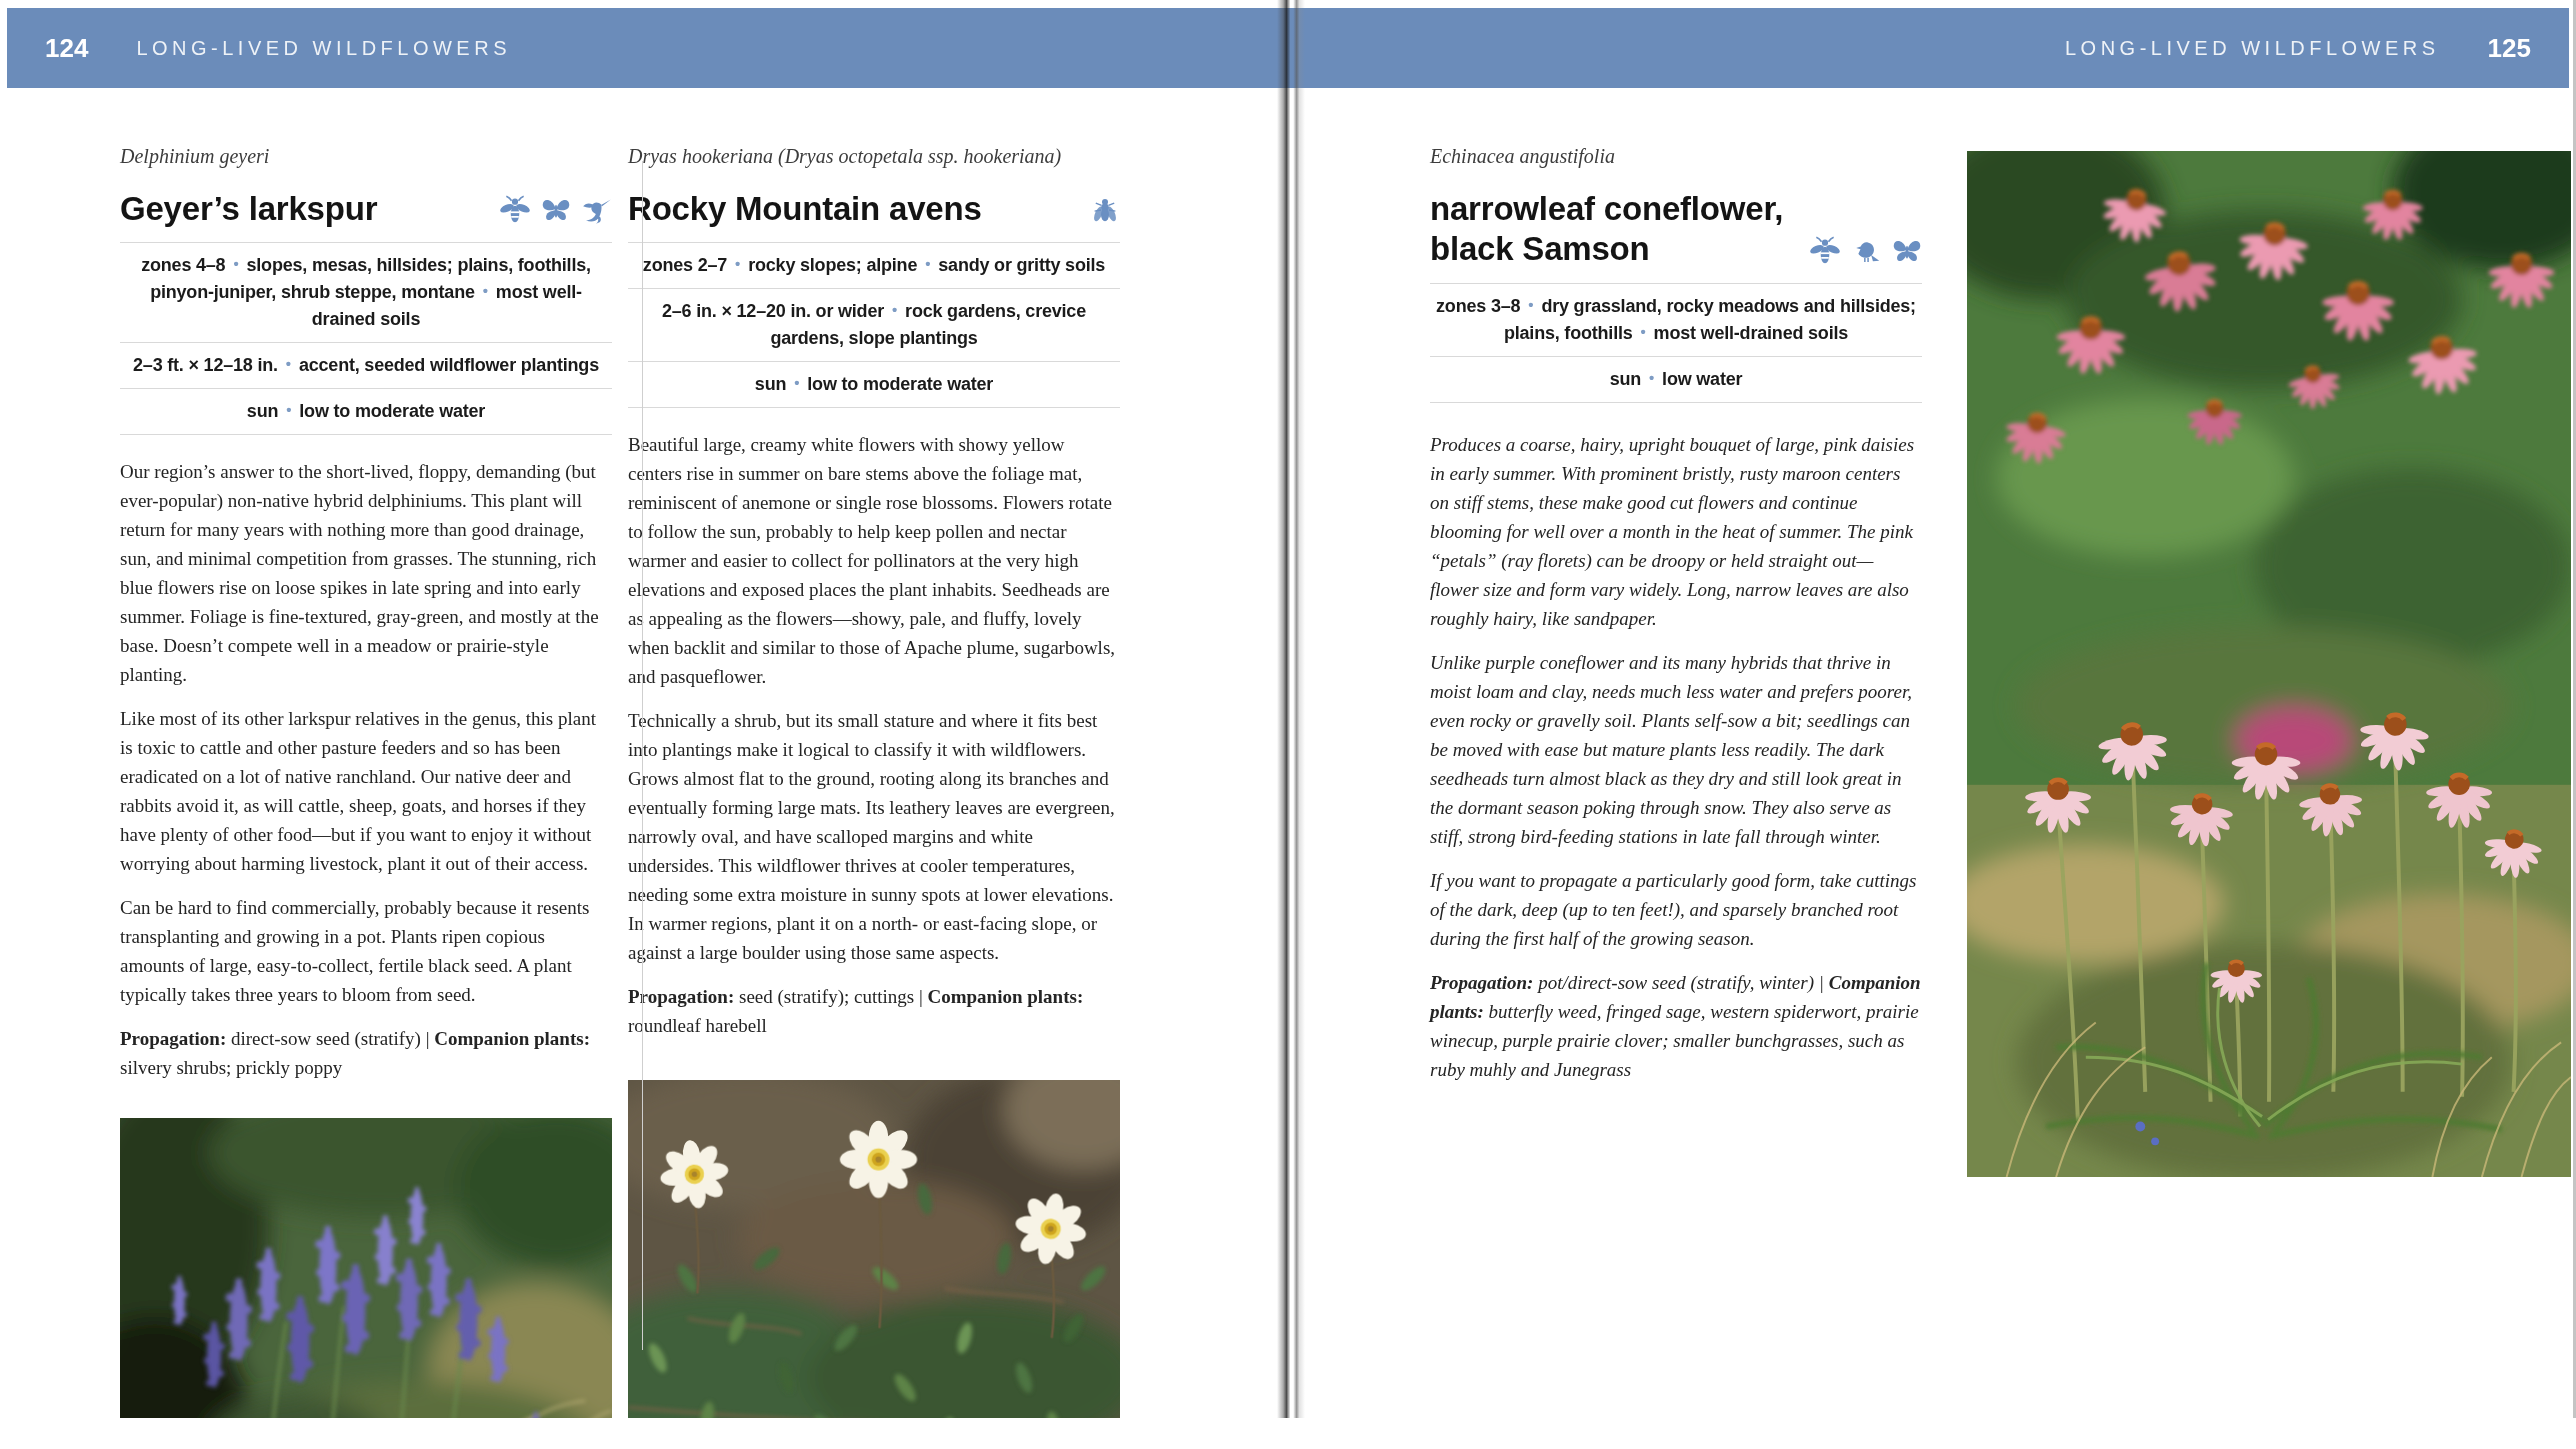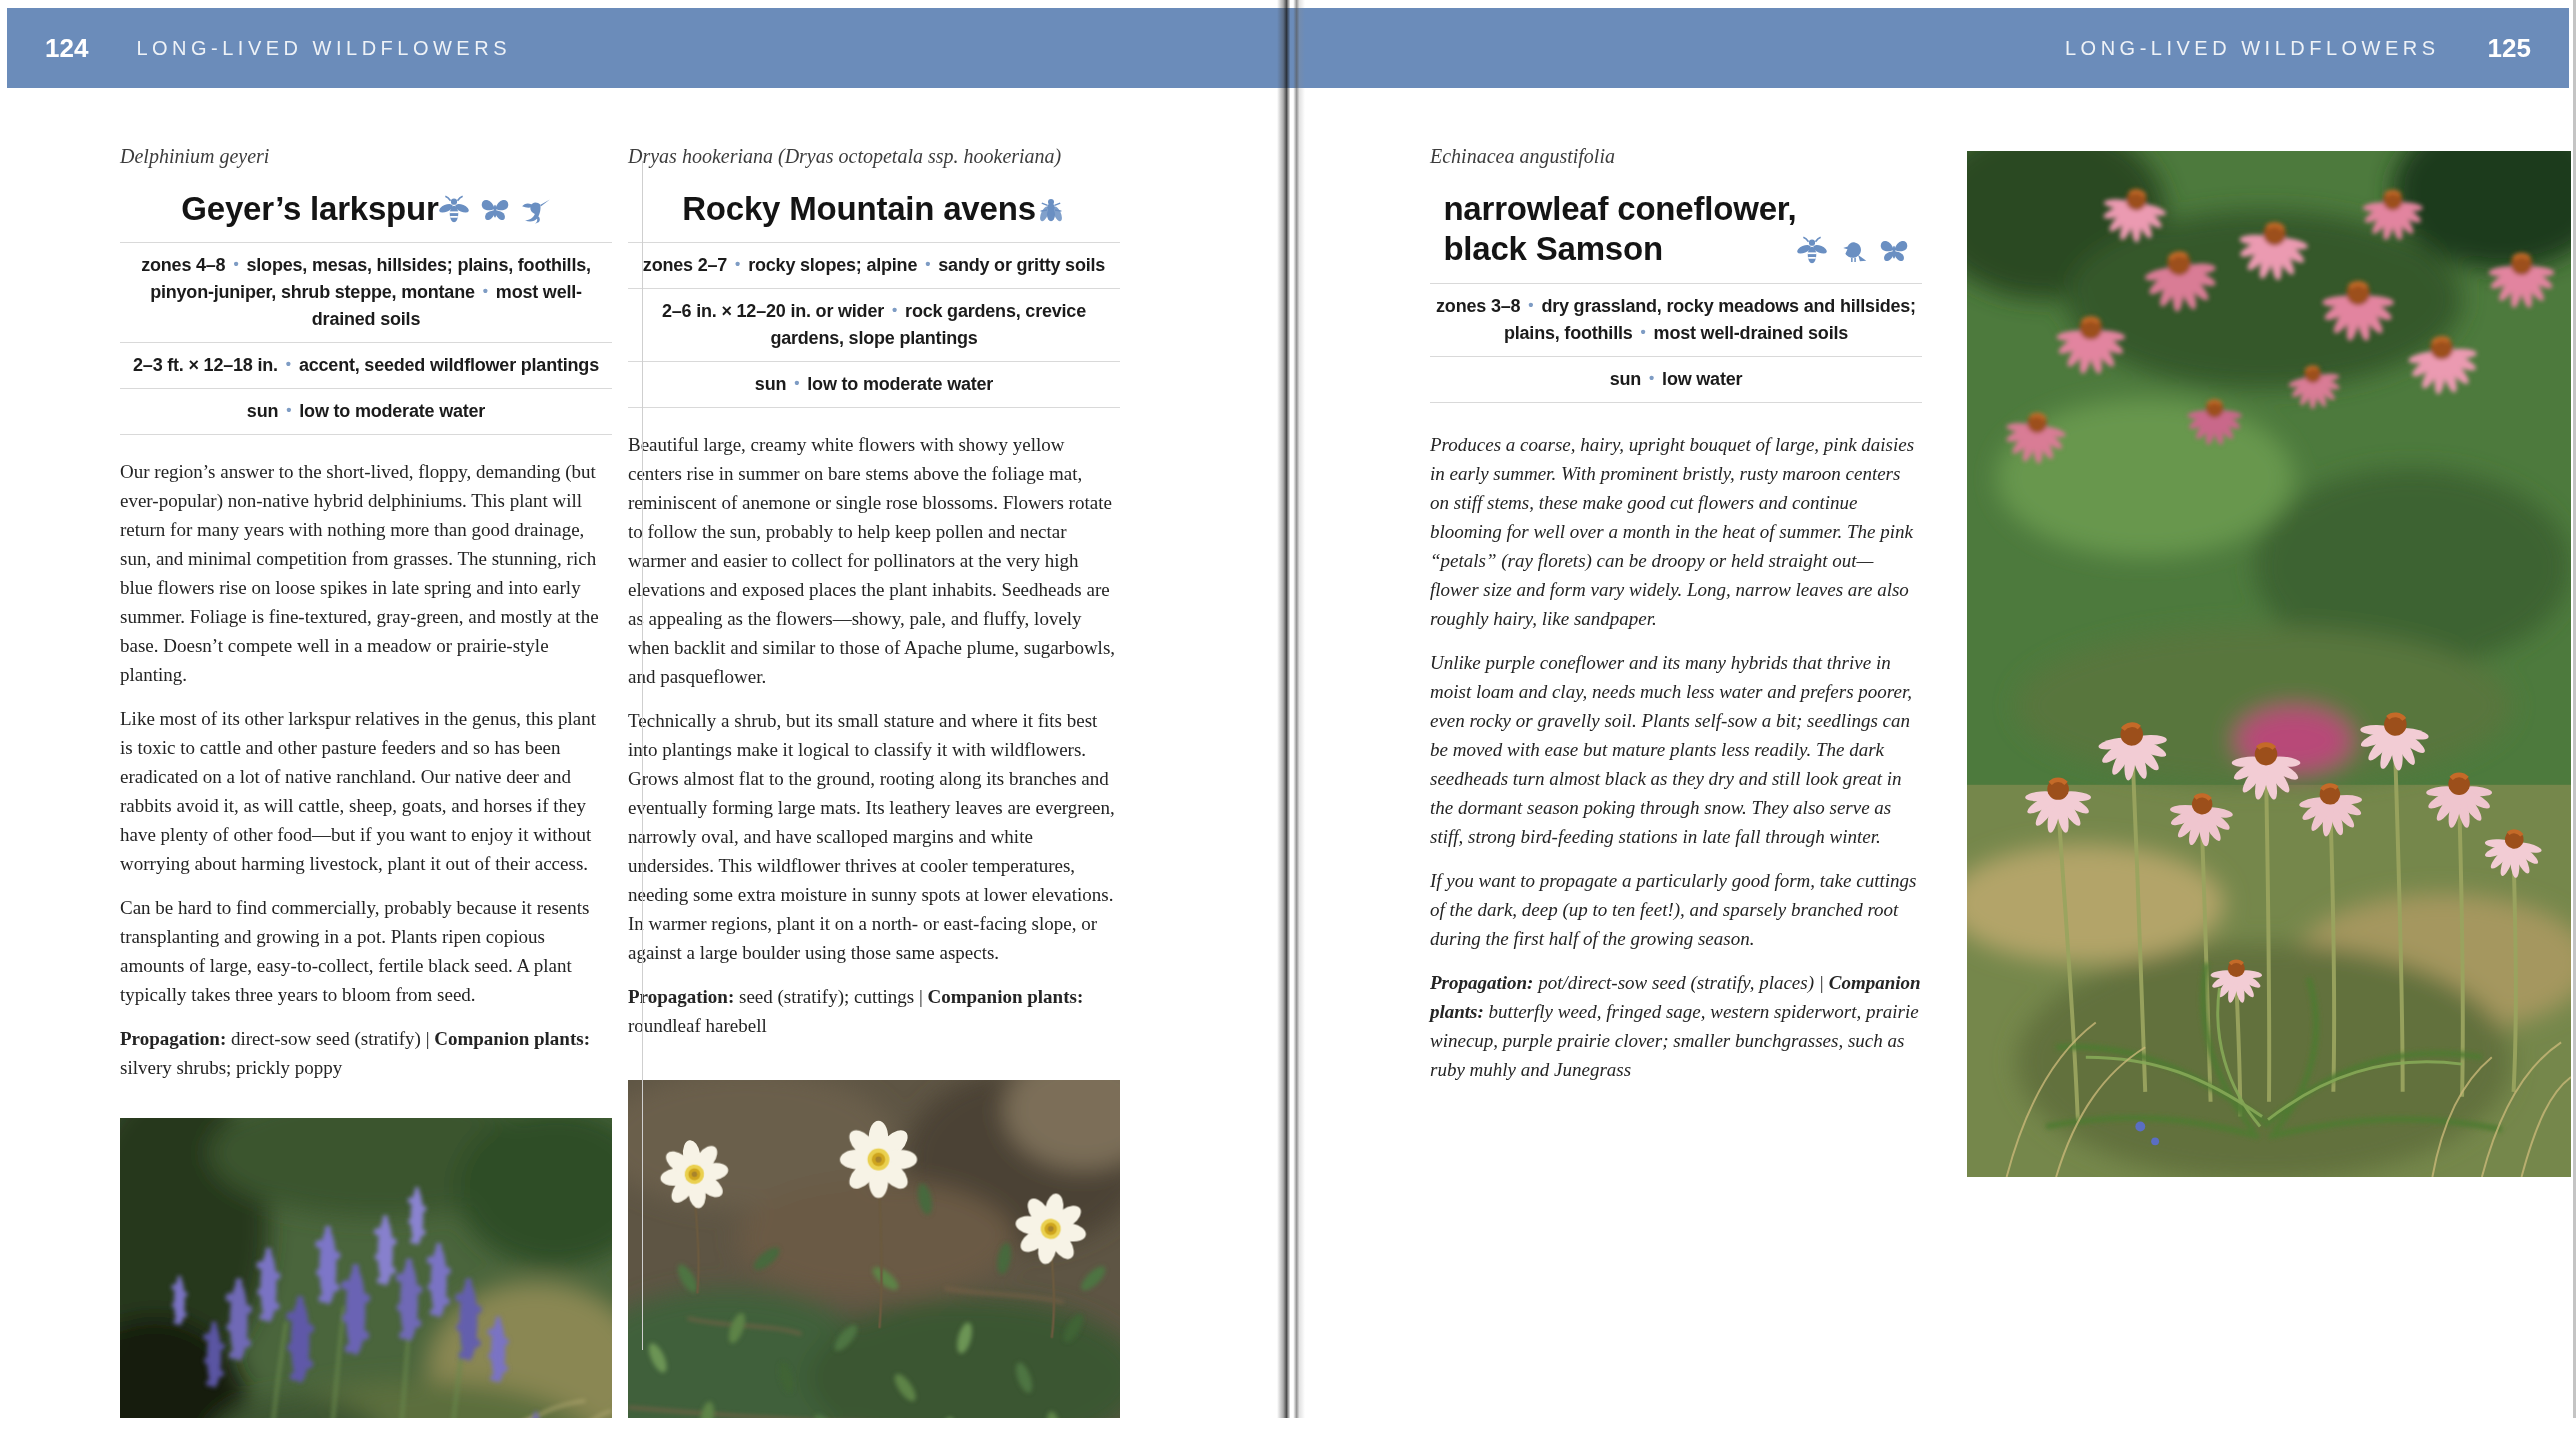--- a/index.html
+++ b/index.html
@@ -12,21 +12,21 @@
               padding:0 38px;box-sizing:border-box;z-index:5;}
   .hb-group{display:flex;align-items:center;gap:48px;}
   .page-num{font-weight:700;font-size:26px;color:#ffffff;}
   .section-title{font-size:20px;letter-spacing:4.5px;color:#eef2f7;font-weight:400;}
 
   
   .col{position:absolute;top:144px;width:492px;}
   .c1{left:120px;} .c2{left:628px;} .c3{left:1430px;}
   .species{font-family:"Liberation Serif",serif;font-style:italic;font-size:20px;line-height:1.25;
            color:#3c3c3c;margin:0 0 7px 0;}
-  .title-row{display:flex;justify-content:center;align-items:flex-end;margin-top:20px;}
+  .title-row{display:flex;justify-content:space-between;align-items:flex-end;margin-top:20px;}
   .title{font-weight:700;font-size:33px;line-height:1.22;color:#141414;letter-spacing:-0.2px;}
   .icons{display:flex;gap:11px;padding-bottom:4px;flex:none;}
   .ic{width:30px;height:30px;color:#6a8fc2;display:block;}
   .info-block{margin-top:13px;border-top:1px solid #d9d9d9;}
   .info-row{font-size:18px;font-weight:700;line-height:1.5;color:#1b1b1b;letter-spacing:-0.2px;
             padding:9px 0;border-bottom:1px solid #d9d9d9;text-align:center;}
   .bullet{color:#7e9cc4;margin:0 8px;font-size:15px;position:relative;top:-2px;}
   .body{margin-top:22px;font-family:"Liberation Serif",serif;font-size:19px;line-height:29px;color:#242424;}
   .c3 .body{margin-top:27px;font-style:italic;}
   .body p{margin:0 0 15px 0;}
@@ -337,21 +337,21 @@
         <span>zones 3–8</span><span class="bullet">•</span><span>dry grassland, rocky meadows and hillsides; plains, foothills</span><span class="bullet">•</span><span>most well-drained soils</span>
       </div>
       <div class="info-row">
         <span>sun</span><span class="bullet">•</span><span>low water</span>
       </div>
     </div>
     <div class="body">
       <p>Produces a coarse, hairy, upright bouquet of large, pink daisies in early summer. With prominent bristly, rusty maroon centers on stiff stems, these make good cut flowers and continue blooming for well over a month in the heat of summer. The pink “petals” (ray florets) can be droopy or held straight out—flower size and form vary widely. Long, narrow leaves are also roughly hairy, like sandpaper.</p>
       <p>Unlike purple coneflower and its many hybrids that thrive in moist loam and clay, needs much less water and prefers poorer, even rocky or gravelly soil. Plants self-sow a bit; seedlings can be moved with ease but mature plants less readily. The dark seedheads turn almost black as they dry and still look great in the dormant season poking through snow. They also serve as stiff, strong bird-feeding stations in late fall through winter.</p>
       <p>If you want to propagate a particularly good form, take cuttings of the dark, deep (up to ten feet!), and sparsely branched root during the first half of the growing season.</p>
-      <p class="prop"><b>Propagation:</b><span> pot/direct-sow seed (stratify, places) | </span><b>Companion plants:</b><span> butterfly weed, fringed sage, western spiderwort, prairie winecup, purple prairie clover; smaller bunchgrasses, such as ruby muhly and Junegrass</span></p>
+      <p class="prop"><b>Propagation:</b><span> pot/direct-sow seed (stratify, winter) | </span><b>Companion plants:</b><span> butterfly weed, fringed sage, western spiderwort, prairie winecup, purple prairie clover; smaller bunchgrasses, such as ruby muhly and Junegrass</span></p>
     </div>
   </div>
 
   <div class="photo3">
     <svg class="fill" viewBox="0 0 610 1036" preserveAspectRatio="none">
       <rect width="610" height="1036" fill="#4d7a3d"></rect>
       <rect y="640" width="610" height="396" fill="#75874b"></rect>
       <g filter="url(#bl12)">
         <ellipse cx="80" cy="60" rx="120" ry="90" fill="#2a4a24"></ellipse>
         <ellipse cx="540" cy="40" rx="110" ry="80" fill="#1e3a1c"></ellipse>

